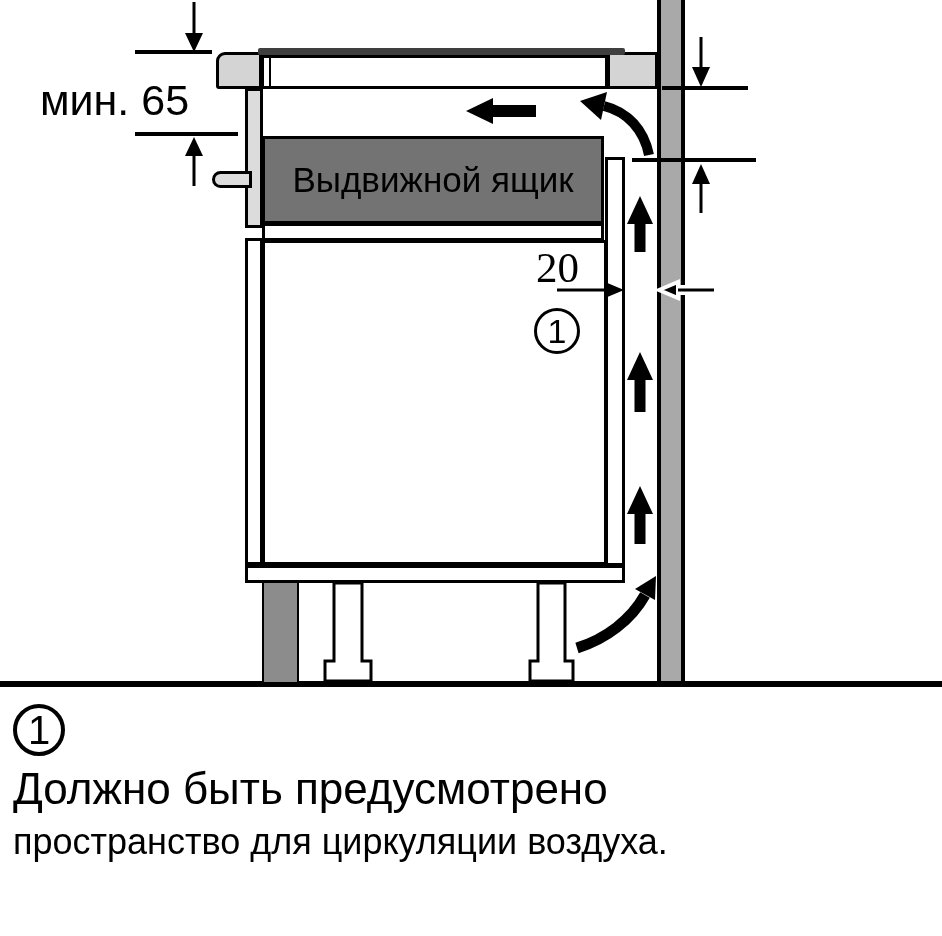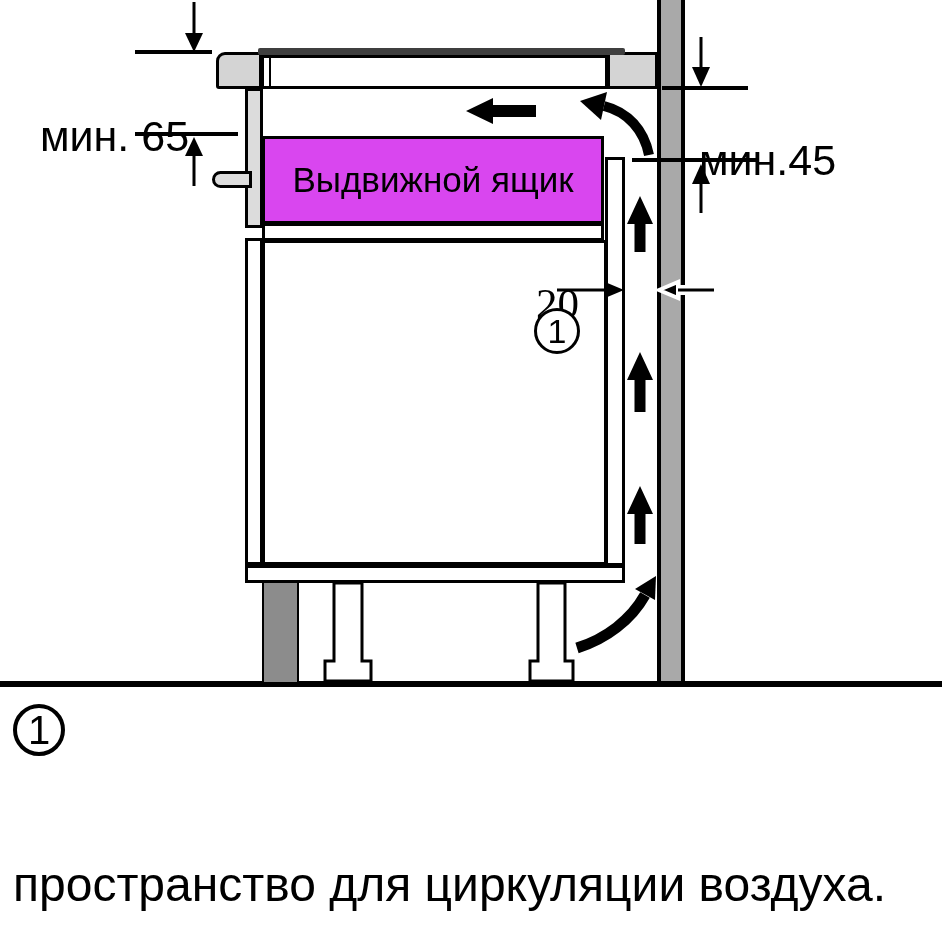--- a/index.html
+++ b/index.html
@@ -1,20 +1,20 @@
 <!DOCTYPE html>
 <html><head>
 <meta charset="utf-8">
 <style>
   html,body{margin:0;padding:0;background:#fff;}
   body{font-family:"Liberation Sans", sans-serif;color:#000;}
   #stage{position:relative;width:942px;height:936px;background:#fff;overflow:hidden;}
   .abs{position:absolute;box-sizing:border-box;}
   .outlined{border:3px solid #000;background:#fff;}
-  .label{position:absolute;white-space:nowrap;z-index:10;margin-top:36px;}
+  .label{position:absolute;white-space:nowrap;z-index:10;}
   .dim-label{font-size:43px;}
   .circle-callout{border-radius:50%;border:3px solid #000;display:flex;align-items:center;justify-content:center;z-index:10;background:#fff;}
   #svg-overlay{position:absolute;left:0;top:0;z-index:5;pointer-events:none;}
 </style>
 </head>
 <body>
 
 <div id="stage">
 
   <div class="abs" style="left:657px;top:0;width:28px;height:682px;background:#a9a9a9;border-left:4px solid #000;border-right:4px solid #000;"></div>
@@ -26,21 +26,21 @@
 
   <div class="abs outlined" style="left:216px;top:52px;width:46px;height:37px;background:#d4d4d4;border-radius:9px 0 0 3px;"></div>
   <div class="abs outlined" style="left:607px;top:52px;width:51px;height:37px;background:#d4d4d4;"></div>
 
   <div class="abs" style="left:258px;top:48px;width:367px;height:7px;background:#3f3f3f;border-radius:2px;"></div>
 
   <div class="abs outlined" style="left:245px;top:88px;width:18px;height:140px;background:#dcdcdc;"></div>
   <div class="abs outlined" style="left:212px;top:171px;width:40px;height:17px;background:#dcdcdc;border-radius:9px 0 0 9px;"></div>
   <div class="abs outlined" style="left:245px;top:238px;width:18px;height:327px;"></div>
 
-  <div class="abs outlined" style="left:262px;top:136px;width:342px;height:88px;background:#d946ef;display:flex;align-items:center;justify-content:center;">
+  <div class="abs outlined" style="left:262px;top:136px;width:342px;height:88px;background:#737373;display:flex;align-items:center;justify-content:center;">
     <span style="font-size:35px;white-space:nowrap;">Выдвижной ящик</span>
   </div>
   <div class="abs outlined" style="left:262px;top:223px;width:342px;height:18px;"></div>
 
   <div class="abs outlined" style="left:262px;top:240px;width:345px;height:325px;"></div>
 
   <div class="abs outlined" style="left:605px;top:157px;width:20px;height:409px;"></div>
 
   <div class="abs outlined" style="left:245px;top:565px;width:380px;height:18px;"></div>
 
@@ -100,26 +100,26 @@
       <polygon points="580,101 607,92 601,120" fill="#000"></polygon>
     </g>
 
     <g>
       <path d="M 577 648 C 606 639 631 620 645 595" fill="none" stroke="#000" stroke-width="11"></path>
       <polygon points="656,576 655,600 635,589" fill="#000"></polygon>
     </g>
   </svg>
 
   <div class="label dim-label" style="left:40px;top:76px;">мин. 65</div>
-  <div class="label dim-label" style="left:699px;top:100px;">мин.45</div>
   <div class="label dim-label" style="left:536px;top:243px;font-family:Liberation Serif, serif;">20</div>
 
   <div class="abs circle-callout" style="left:534px;top:308px;width:46px;height:46px;">
     <span style="font-size:34px;">1</span>
   </div>
 
   <div class="abs circle-callout" style="left:13px;top:704px;width:52px;height:52px;border-width:4px;">
     <span style="font-size:40px;">1</span>
   </div>
-  <div class="label" style="left:13px;top:821px;font-size:48px;">пространство для циркуляции воздуха.</div>
+  <div class="label" style="left:13px;top:764px;font-size:44px;">Должно быть предусмотрено</div>
+  <div class="label" style="left:13px;top:821px;font-size:36px;">пространство для циркуляции воздуха.</div>
 
 
 </div>
 
 </body></html>

